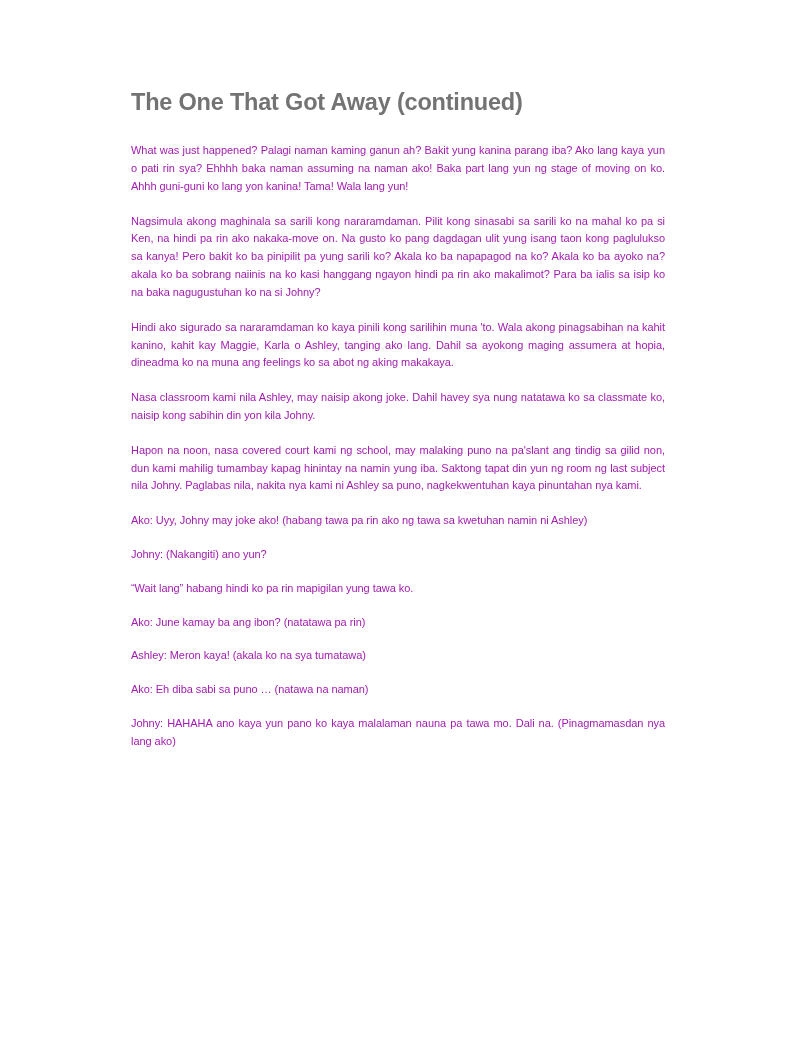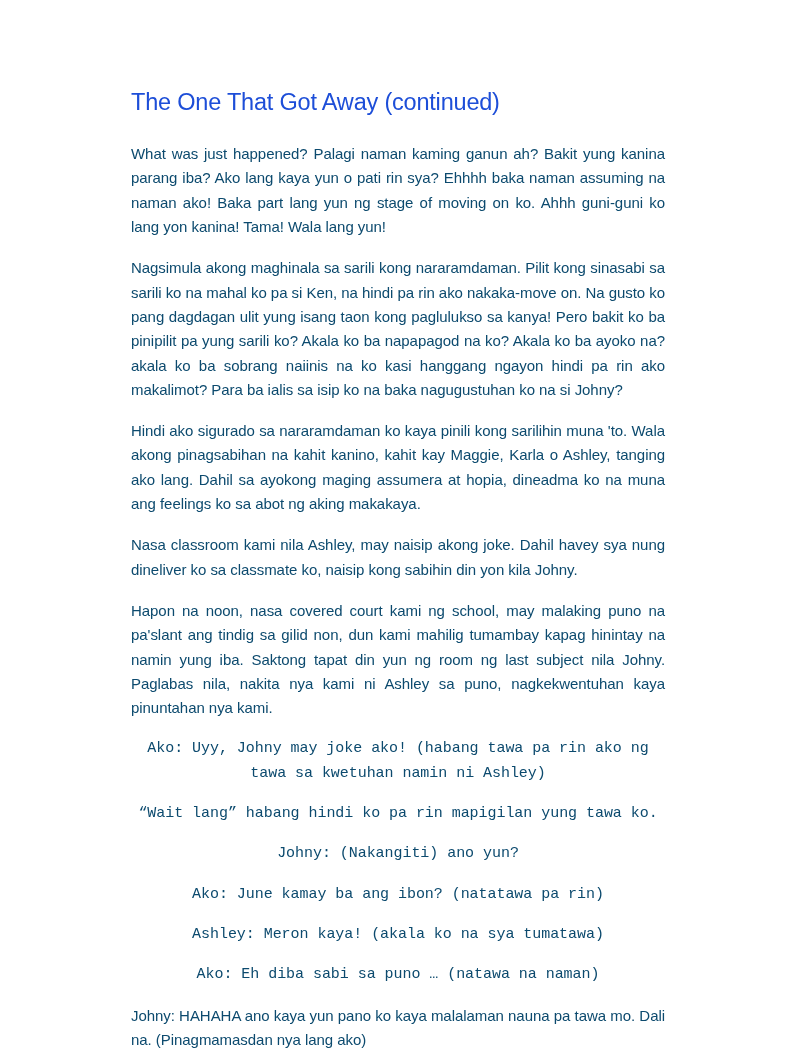--- a/index.html
+++ b/index.html
@@ -16,55 +16,54 @@
   }
   .page {
     width: 795px;
     min-height: 1063px;
     box-sizing: border-box;
     padding: 88px 130px 20px 131px;
     position: relative;
   }
   .doc-title {
     font-size: 23.5px;
-    font-weight: normal;
+    font-weight: bold;
     letter-spacing: -0.2px;
     margin: 0 0 26px 0;
     line-height: 1.2;
-    color: #1d4ed8;
+    color: #737373;
   }
   .para {
-    font-size: 15px;
+    font-size: 11px;
     line-height: 1.62;
     margin: 0 0 17px 0;
-    color: #0c4a6e;
+    color: #a21caf;
     text-align: justify;
     letter-spacing: -0.05px;
   }
   .para.dialogue {
-    text-align: center;
+    text-align: left;
     margin-bottom: 16px;
-    font-family: Liberation Mono, monospace;
   }
 </style>
 </head>
 <body>
 
 <div class="page">
 
   <h1 class="doc-title">The One That Got Away (continued)</h1>
 
   <div>
     <p class="para">What was just happened? Palagi naman kaming ganun ah? Bakit yung kanina parang iba? Ako lang kaya yun o pati rin sya? Ehhhh baka naman assuming na naman ako! Baka part lang yun ng stage of moving on ko. Ahhh guni-guni ko lang yon kanina! Tama! Wala lang yun!</p>
     <p class="para">Nagsimula akong maghinala sa sarili kong nararamdaman. Pilit kong sinasabi sa sarili ko na mahal ko pa si Ken, na hindi pa rin ako nakaka-move on. Na gusto ko pang dagdagan ulit yung isang taon kong paglulukso sa kanya! Pero bakit ko ba pinipilit pa yung sarili ko? Akala ko ba napapagod na ko? Akala ko ba ayoko na? akala ko ba sobrang naiinis na ko kasi hanggang ngayon hindi pa rin ako makalimot? Para ba ialis sa isip ko na baka nagugustuhan ko na si Johny?</p>
     <p class="para">Hindi ako sigurado sa nararamdaman ko kaya pinili kong sarilihin muna 'to. Wala akong pinagsabihan na kahit kanino, kahit kay Maggie, Karla o Ashley, tanging ako lang. Dahil sa ayokong maging assumera at hopia, dineadma ko na muna ang feelings ko sa abot ng aking makakaya.</p>
-    <p class="para">Nasa classroom kami nila Ashley, may naisip akong joke. Dahil havey sya nung dineliver ko sa classmate ko, naisip kong sabihin din yon kila Johny.</p>
+    <p class="para">Nasa classroom kami nila Ashley, may naisip akong joke. Dahil havey sya nung natatawa ko sa classmate ko, naisip kong sabihin din yon kila Johny.</p>
     <p class="para">Hapon na noon, nasa covered court kami ng school, may malaking puno na pa'slant ang tindig sa gilid non, dun kami mahilig tumambay kapag hinintay na namin yung iba. Saktong tapat din yun ng room ng last subject nila Johny. Paglabas nila, nakita nya kami ni Ashley sa puno, nagkekwentuhan kaya pinuntahan nya kami.</p>
     <p class="para dialogue">Ako: Uyy, Johny may joke ako! (habang tawa pa rin ako ng tawa sa kwetuhan namin ni Ashley)</p>
+    <p class="para dialogue">Johny: (Nakangiti) ano yun?</p>
     <p class="para dialogue">“Wait lang” habang hindi ko pa rin mapigilan yung tawa ko.</p>
-    <p class="para dialogue">Johny: (Nakangiti) ano yun?</p>
     <p class="para dialogue">Ako: June kamay ba ang ibon? (natatawa pa rin)</p>
     <p class="para dialogue">Ashley: Meron kaya! (akala ko na sya tumatawa)</p>
     <p class="para dialogue">Ako: Eh diba sabi sa puno … (natawa na naman)</p>
     <p class="para">Johny: HAHAHA ano kaya yun pano ko kaya malalaman nauna pa tawa mo. Dali na. (Pinagmamasdan nya lang ako)</p>
   </div>
 
 </div>
 
 </body></html>

